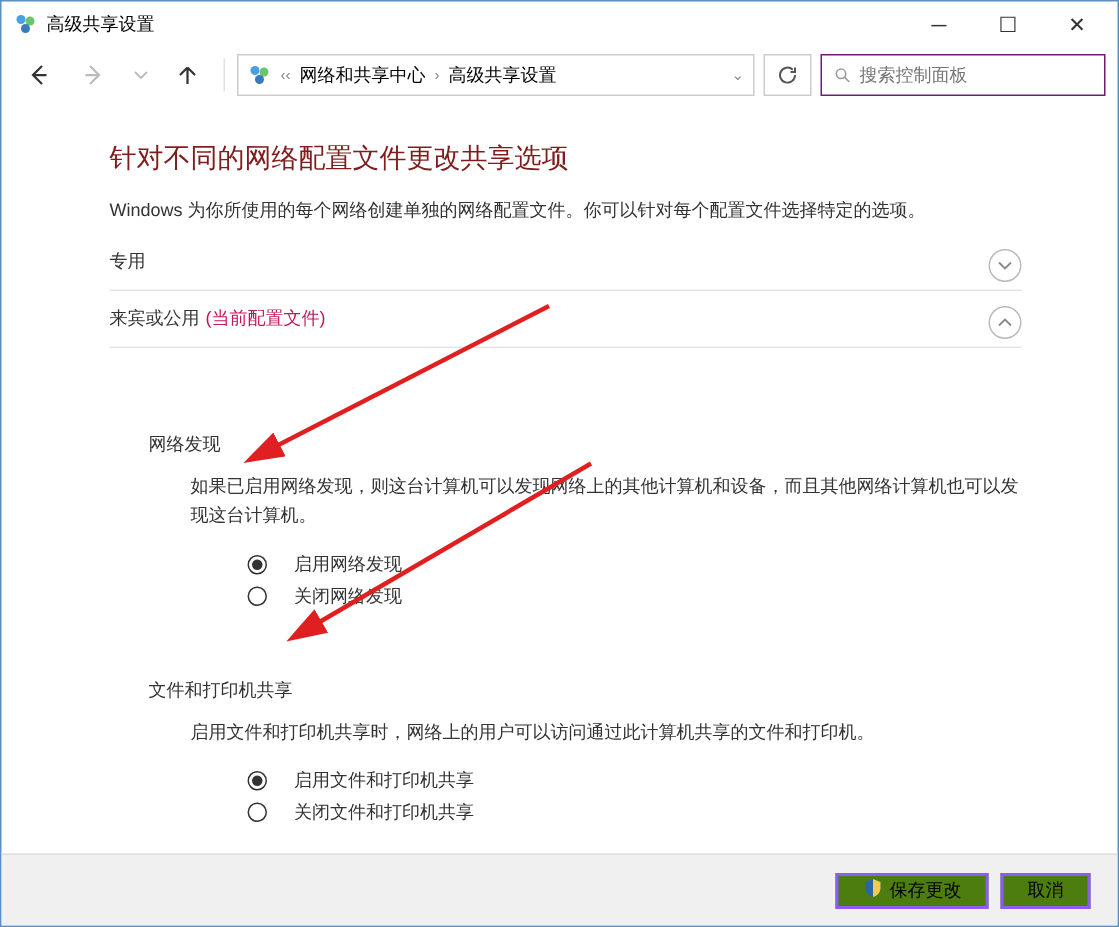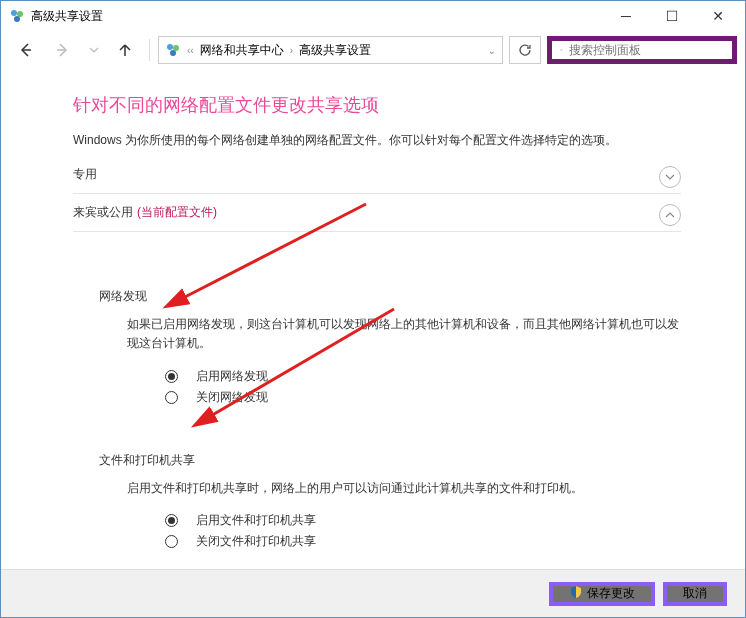--- a/index.html
+++ b/index.html
@@ -10,40 +10,40 @@
 .winbtns { display: flex; }
 .winbtn { width: 46px; height: 30px; display: flex; align-items: center; justify-content: center; font-size: 14px; color: #333; }
 .navbar { display: flex; align-items: center; height: 38px; padding: 0 8px; gap: 6px; }
 .navbtn { width: 32px; height: 28px; display: flex; align-items: center; justify-content: center; color: #555; border-radius: 2px; }
 .navbtn.disabled { color: #bbb; }
 .sep { width: 1px; height: 22px; background: #e0e0e0; margin: 0 2px; }
 .breadcrumb { flex: 1; display: flex; align-items: center; height: 28px; border: 1px solid #ccc; padding: 0 6px; gap: 6px; font-size: 12px; }
 .breadcrumb .bcicon { width: 16px; height: 16px; display: flex; align-items: center; justify-content: center; }
 .breadcrumb .bcsep { color: #888; font-size: 10px; }
 .refreshbtn { width: 32px; height: 28px; border: 1px solid #ccc; display: flex; align-items: center; justify-content: center; color: #555; }
-.searchbox { width: 190px; height: 28px; border: 5px solid #701a75; display: flex; align-items: center; padding: 0 8px; gap: 6px; color: #888; }
+.searchbox { width: 190px; height: 28px; border: 1px solid #701a75; display: flex; align-items: center; padding: 0 8px; gap: 6px; color: #888; }
 .searchbox input { border: none; outline: none; flex: 1; font-size: 12px; font-family: inherit; color: #888; }
 .content { padding: 24px 64px 10px 72px; color: #333; position: relative; }
-.pagetitle { color: #ec4899; font-size: 18px; font-weight: normal; margin-bottom: 14px; }
+.pagetitle { color: #7f1d1d; font-size: 18px; font-weight: normal; margin-bottom: 14px; }
 .subtitle { font-size: 12px; margin-bottom: 16px; line-height: 1.6; }
 .section { margin-bottom: 10px; }
 .sechead { display: flex; align-items: flex-start; height: 28px; border-bottom: 1px solid #e5e5e5; padding-bottom: 4px; }
 .sechead .lbls { display: flex; align-items: center; gap: 4px; flex: 1; }
 .sechead .hint { color: #be185d; }
 .chev { width: 22px; height: 22px; border: 1px solid #bbb; border-radius: 50%; display: flex; align-items: center; justify-content: center; color: #666; font-size: 11px; }
 .secbody { padding: 12px 0 6px 26px; }
 .subsec { margin-bottom: 16px; }
 .subtl { margin-bottom: 10px; margin-top: 44px; }
 .desc { padding-left: 28px; margin-bottom: 12px; line-height: 1.6; }
 .radios { padding-left: 66px; }
 .radio { display: flex; align-items: center; gap: 18px; padding: 2px 0; }
 .radio .rb { width: 13px; height: 13px; border: 1px solid #333; border-radius: 50%; display: flex; align-items: center; justify-content: center; }
 .radio .rb.sel::after { content: ""; width: 7px; height: 7px; background: #333; border-radius: 50%; }
 .footer { position: absolute; bottom: 0; left: 0; right: 0; height: 48px; border-top: 1px solid #ddd; background: #f0f0f0; display: flex; align-items: center; justify-content: flex-end; padding: 0 18px; gap: 8px; }
-.btn { height: 24px; padding: 0 16px; border: 4px solid #8b5cf6; background: #737373; display: flex; align-items: center; gap: 4px; font-size: 12px; font-family: inherit; }
+.btn { height: 24px; padding: 0 16px; border: 2px solid #8b5cf6; background: #4d7c0f; display: flex; align-items: center; gap: 4px; font-size: 12px; font-family: inherit; }
 .shield { color: #2b66a8; }
 .arrow { position: absolute; pointer-events: none; }
 .arrow svg { overflow: visible; }
 .dd { color: #888; font-size: 10px; margin-left: auto; }
 </style>
 </head>
 <body>
 
 <div class="titlebar">
   <div class="icon">

